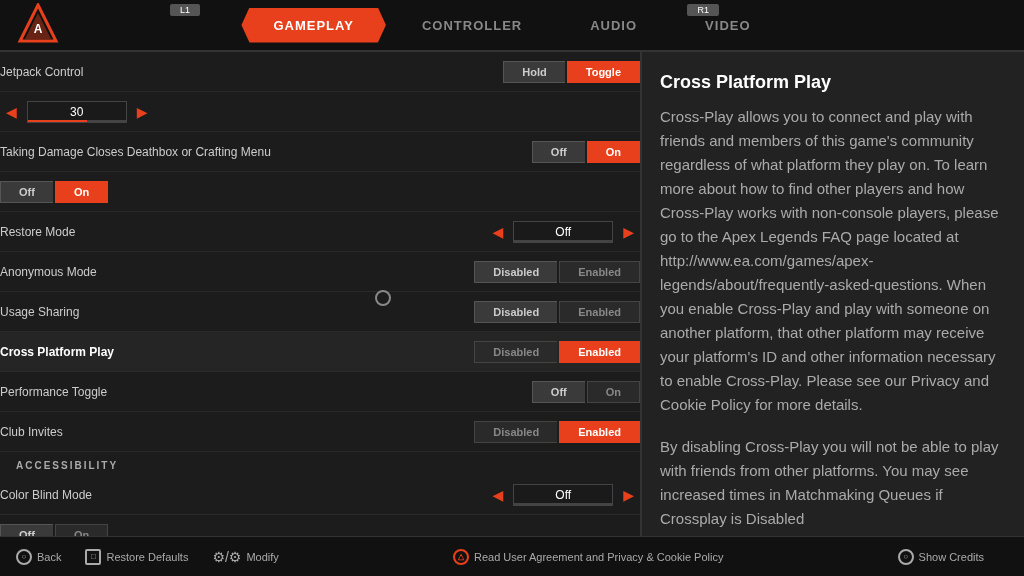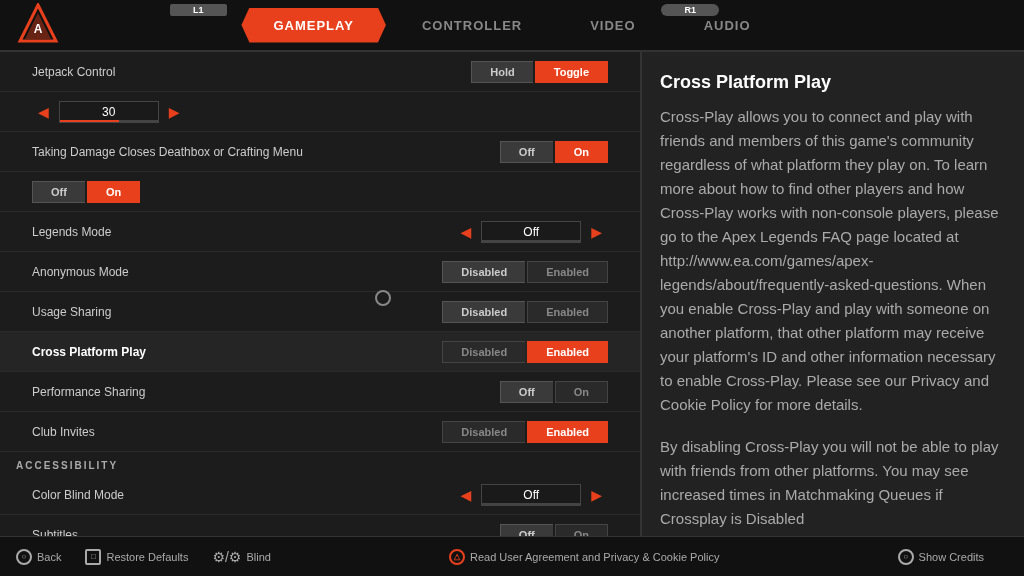--- a/index.html
+++ b/index.html
@@ -49,47 +49,47 @@
       color: #fff;
       background: #e8401c;
       clip-path: polygon(8px 0%, calc(100% - 8px) 0%, 100% 50%, calc(100% - 8px) 100%, 8px 100%, 0% 50%);
     }
     .l1-badge, .r1-badge {
       position: absolute;
       top: 4px;
       background: #555;
       color: #fff;
       font-size: 9px;
-      padding: 1px 23px;
+      padding: 1px 10px;
       border-radius: 2px;
-      font-weight: bold;
+      font-weight: normal;
     }
     .l1-badge { left: 170px; }
-    .r1-badge { right: 305px; border-radius: 6px; }
+    .r1-badge { right: 305px; }
 
     
     .main {
       display: flex;
       height: calc(576px - 52px - 40px);
     }
 
     
     .settings-panel {
       flex: 0 0 640px;
       overflow-y: auto;
       padding: 0;
       background: #1c1c1c;
       scrollbar-width: none;
     }
     .settings-panel::-webkit-scrollbar { display: none; }
 
     .setting-row {
       display: flex;
       align-items: center;
-      padding: 6px 32px;
+      padding: 6px 0;
       border-bottom: 1px solid #2a2a2a;
       min-height: 40px;
     }
     .setting-row.highlighted { background: #252525; }
 
     .setting-label {
       flex: 1;
       font-size: 12px;
       color: #ccc;
     }
@@ -254,22 +254,22 @@
     <polygon points="22,2 40,38 4,38" fill="none" stroke="#e8401c" stroke-width="3"></polygon>
     <polygon points="22,10 35,36 9,36" fill="#e8401c" opacity="0.4"></polygon>
     <text x="22" y="30" text-anchor="middle" font-size="12" font-weight="bold" fill="white">A</text>
   </svg>
 
   <span class="l1-badge">L1</span>
 
   <div class="nav-tabs">
     <div class="nav-tab active">GAMEPLAY</div>
     <div class="nav-tab">CONTROLLER</div>
+    <div class="nav-tab">AUDIO</div>
     <div class="nav-tab">VIDEO</div>
-    <div class="nav-tab">AUDIO</div>
   </div>
 
   <span class="r1-badge">R1</span>
 </div>
 
 <div class="main">
 
   <div class="settings-panel">
 
     <div class="setting-row">
@@ -302,21 +302,21 @@
     </div>
 
     <div class="setting-row">
       <div class="setting-control toggle-group">
         <button class="toggle-btn active-dark">Off</button>
         <button class="toggle-btn active-orange">On</button>
       </div>
     </div>
 
     <div class="setting-row">
-      <span class="setting-label">Legends Mode</span>
+      <span class="setting-label">Restore Mode</span>
       <div class="setting-control slider-control">
         <button class="arrow-btn">◀</button>
         <div class="slider-value-box">
           Off
           <div class="slider-bar-container">
             <div class="slider-bar-fill" style="width:0%"></div>
           </div>
         </div>
         <button class="arrow-btn">▶</button>
       </div>
@@ -340,21 +340,21 @@
 
     <div class="setting-row highlighted">
       <span class="setting-label bold">Cross Platform Play</span>
       <div class="setting-control toggle-group">
         <button class="toggle-btn">Disabled</button>
         <button class="toggle-btn active-orange">Enabled</button>
       </div>
     </div>
 
     <div class="setting-row">
-      <span class="setting-label">Performance Sharing</span>
+      <span class="setting-label">Performance Toggle</span>
       <div class="setting-control toggle-group">
         <button class="toggle-btn active-dark">Off</button>
         <button class="toggle-btn">On</button>
       </div>
     </div>
 
     <div class="setting-row">
       <span class="setting-label">Club Invites</span>
       <div class="setting-control toggle-group">
         <button class="toggle-btn">Disabled</button>
@@ -372,21 +372,20 @@
           Off
           <div class="slider-bar-container">
             <div class="slider-bar-fill" style="width:0%"></div>
           </div>
         </div>
         <button class="arrow-btn">▶</button>
       </div>
     </div>
 
     <div class="setting-row">
-      <span class="setting-label">Subtitles</span>
       <div class="setting-control toggle-group">
         <button class="toggle-btn active-dark">Off</button>
         <button class="toggle-btn">On</button>
       </div>
     </div>
 
   </div>
 
   <div class="info-panel">
     <div class="info-title">Cross Platform Play</div>
@@ -405,21 +404,21 @@
   <div class="footer-item">
     <div class="footer-icon">○</div>
     <span>Back</span>
   </div>
   <div class="footer-item">
     <div class="footer-icon square">□</div>
     <span>Restore Defaults</span>
   </div>
   <div class="footer-item">
     <span style="font-size:14px;">⚙/⚙</span>
-    <span>Blind</span>
+    <span>Modify</span>
   </div>
   <div class="footer-spacer"></div>
   <div class="footer-item">
     <div class="footer-icon" style="border-color:#e8401c; color:#e8401c;">△</div>
     <span>Read User Agreement and Privacy &amp; Cookie Policy</span>
   </div>
   <div class="footer-spacer"></div>
   <div class="footer-item">
     <div class="footer-icon">○</div>
     <span>Show Credits</span>

